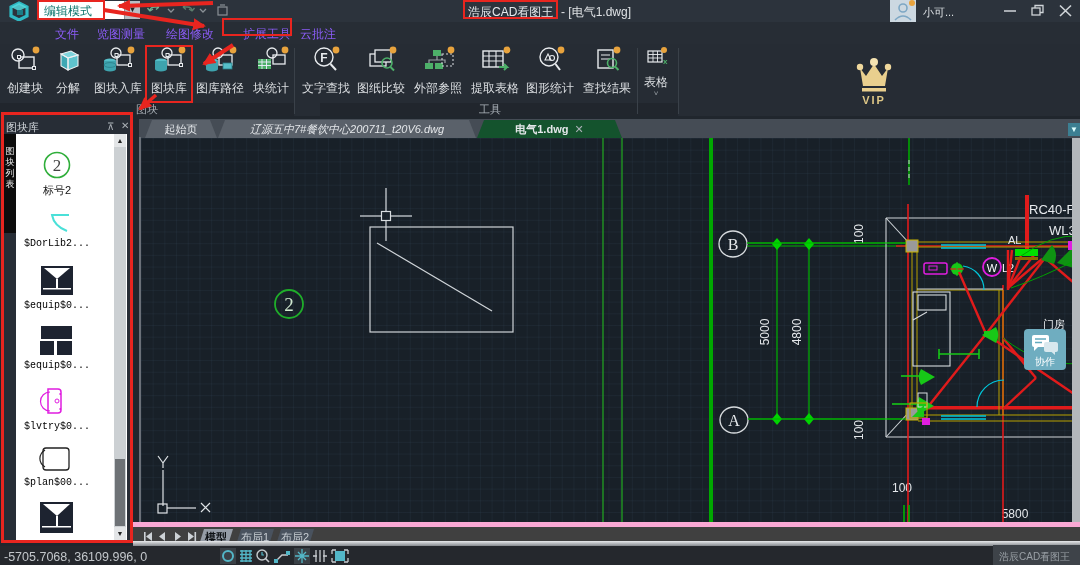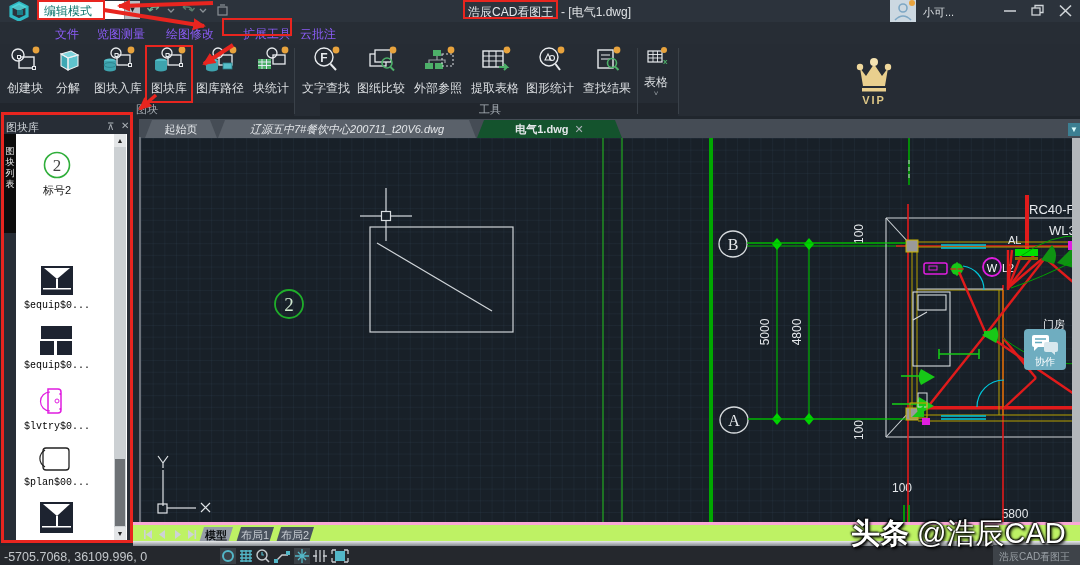--- a/index.html
+++ b/index.html
@@ -54,21 +54,21 @@
 
 #canvas { left:141px; top:138px; width:939px; height:384px; background:#182028;
   background-image:
     linear-gradient(rgba(125,165,215,0.055) 1px, transparent 1px),
     linear-gradient(90deg, rgba(125,165,215,0.055) 1px, transparent 1px);
   background-size:11.7px 11.7px;
 }
 #cscroll { left:1072px; top:138px; width:8px; height:384px; background:#b3b7bb; }
 
 
-#mtabs { left:133px; top:522px; width:947px; height:19px; background:#bef264; border-top:3px solid #f9a8d4; }
+#mtabs { left:133px; top:522px; width:947px; height:19px; background:#404040; border-top:5px solid #f9a8d4; }
 .mtab { position:absolute; top:2px; height:16px; font-size:11px; line-height:16px; text-align:center; }
 #silver { left:133px; top:541px; width:947px; height:5px; background:linear-gradient(#e8eaec,#85898e); }
 
 
 #statusbar { left:0; top:546px; width:1080px; height:19px; background:#25282d; }
 #coords { left:4px; top:550px; font-size:12.5px; color:#c3c7cb; }
 #sb-right { left:993px; top:545px; width:87px; height:20px; background:#3e4349; }
 #sb-right span { position:absolute; left:6px; top:5px; font-size:10px; color:#9aa0a6; }
 
 
@@ -320,20 +320,26 @@
     <div id="lp-white" class="abs">
 
       <div class="lp-item" style="top:17px;">
         <svg width="98" height="28" viewBox="0 0 98 28">
           <circle cx="49" cy="14" r="12.5" fill="none" stroke="#2fae3a" stroke-width="1.6"></circle>
           <text x="49" y="20" text-anchor="middle" font-size="17" fill="#444" font-family="Liberation Serif">2</text>
         </svg>
         <div class="cjk">标号2</div>
       </div>
 
+      <div class="lp-item" style="top:76px;">
+        <svg width="98" height="24" viewBox="0 0 98 24">
+          <path d="M61 5 L44 5 Q46 16 59 21" fill="none" stroke="#4ae0d8" stroke-width="2"></path>
+        </svg>
+        <div class="lbl">$DorLib2...</div>
+      </div>
 
       <div class="lp-item" style="top:131px;">
         <svg width="98" height="31" viewBox="0 0 98 31">
           <rect x="33" y="1" width="32" height="29" fill="#1d2330"></rect>
           <polygon points="36,3 62,3 49,14" fill="#ffffff"></polygon>
           <rect x="48" y="14" width="2" height="9" fill="#fff"></rect>
           <rect x="35" y="23" width="28" height="1.5" fill="#fff"></rect>
         </svg>
         <div class="lbl">$equip$0...</div>
       </div>
@@ -623,15 +629,14 @@
       <path d="M96 2 v12 M104 2 v12 M100 2 v12" stroke="#c8ccd0" stroke-width="1.3"></path>
       <path d="M93 8 h4 M103 8 h4" stroke="#c8ccd0" stroke-width="1.3"></path>
       <rect x="115" y="3" width="10" height="10" fill="#53b7c8"></rect>
       <path d="M112 2 h4 M112 2 v4 M128 2 h-4 M128 2 v4 M112 14 h4 M112 14 v-4 M128 14 h-4 M128 14 v-4" stroke="#c8ccd0" stroke-width="1.3" fill="none"></path>
     </svg>
   </div>
   <div id="sb-right" class="abs">
       <span>浩辰CAD看图王</span>
     </div>
 
-  <div id="wm" class="abs"><b>头条</b> @浩辰CAD</div>
 
 </div>
 
 </body></html>

